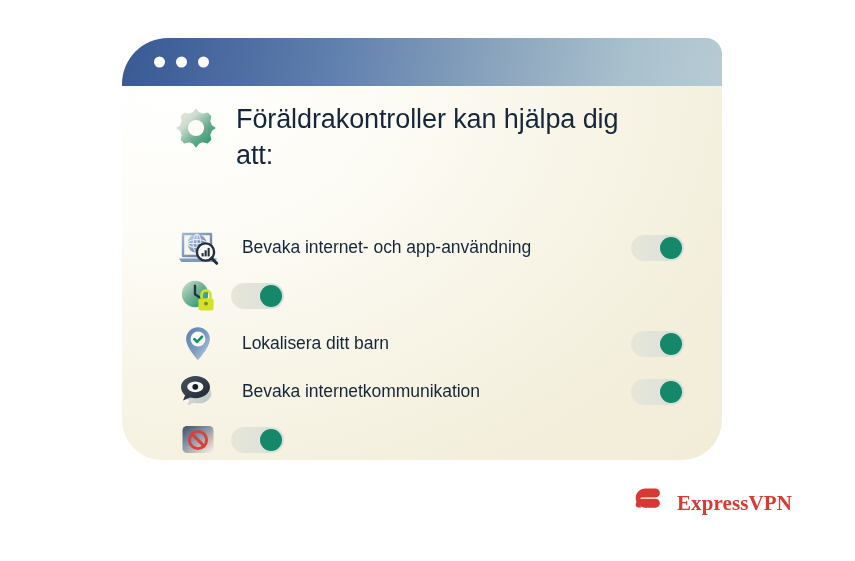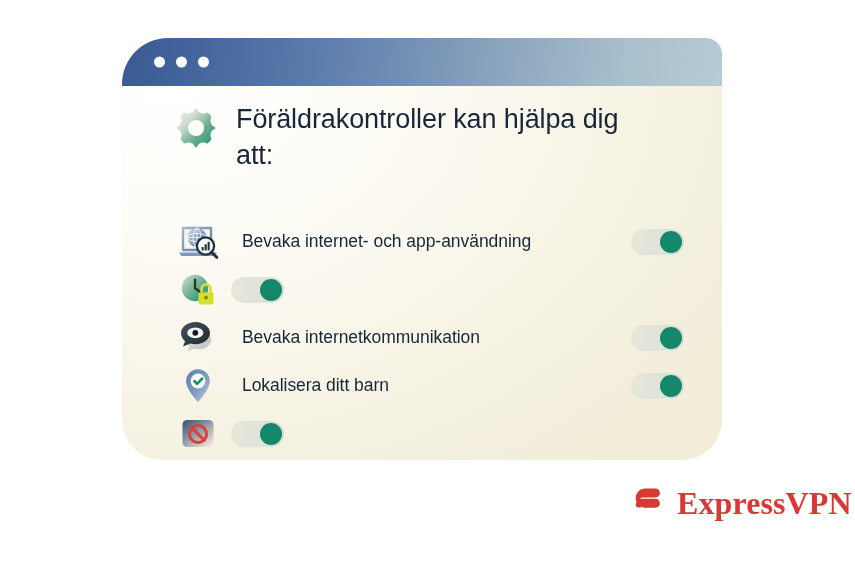--- a/index.html
+++ b/index.html
@@ -92,21 +92,21 @@
     font-weight: 400;
     color: #16273a;
     letter-spacing: -0.1px;
     max-width: 400px;
   }
 
   
   #feature-list {
     position: absolute;
     left: 52px;
-    top: 132px;
+    top: 138px;
     width: 510px;
   }
   .feature-row {
     position: relative;
     display: flex;
     align-items: center;
     min-height: 48px;
   }
   .feature-icon {
     flex: 0 0 48px;
@@ -154,21 +154,21 @@
   #footer-logo {
     position: absolute;
     left: 628px;
     top: 482px;
     display: flex;
     align-items: center;
     gap: 11px;
   }
   #logo-wordmark {
     font-family: "Liberation Serif", serif;
-    font-size: 32px;
+    font-size: 21px;
     font-weight: 700;
     color: #d83933;
     letter-spacing: 0.1px;
     white-space: nowrap;
   }
 </style>
 </head>
 <body>
 
 <div id="card">
@@ -262,59 +262,59 @@
           <div class="switch">
             <span class="knob"></span>
           </div>
         </div>
       </div>
 
       <div class="feature-row">
         <div class="feature-icon">
           <svg viewBox="0 0 44 40" width="44" height="40" aria-hidden="true">
             <defs>
+              <linearGradient id="pinGrad" x1="0" y1="0" x2="1" y2="1">
+                <stop offset="0%" stop-color="#5b7fb0"></stop>
+                <stop offset="55%" stop-color="#7e9cc2"></stop>
+                <stop offset="100%" stop-color="#c9d6e2"></stop>
+              </linearGradient>
+            </defs>
+            <path d="M22 3.2c-6.6 0-11.9 5.3-11.9 11.9 0 8.7 11.9 21.1 11.9 21.1s11.9-12.4 11.9-21.1c0-6.6-5.3-11.9-11.9-11.9z" fill="url(#pinGrad)"></path>
+            <circle cx="22" cy="15" r="7.4" fill="#fbfaf4"></circle>
+            <path d="M18.4 15.1l2.7 2.8 5-5.3" stroke="#109167" stroke-width="2.6" fill="none" stroke-linecap="round" stroke-linejoin="round"></path>
+          </svg>
+        </div>
+        <div class="feature-label">Lokalisera ditt barn</div>
+        <div class="feature-toggle">
+          <div class="switch">
+            <span class="knob"></span>
+          </div>
+        </div>
+      </div>
+
+      <div class="feature-row">
+        <div class="feature-icon">
+          <svg viewBox="0 0 44 40" width="44" height="40" aria-hidden="true">
+            <defs>
               <linearGradient id="bub2Grad" x1="0" y1="0" x2="1" y2="1">
                 <stop offset="0%" stop-color="#e6e7dd"></stop>
                 <stop offset="100%" stop-color="#b9c1c2"></stop>
               </linearGradient>
               <linearGradient id="bub1Grad" x1="0" y1="0" x2="1" y2="1">
                 <stop offset="0%" stop-color="#46525d"></stop>
                 <stop offset="100%" stop-color="#1d2730"></stop>
               </linearGradient>
             </defs>
             <path d="M22.5 11.5c7.1 0 12.9 4.4 12.9 9.9 0 5.5-5.8 9.9-12.9 9.9-1.6 0-3.2-.2-4.6-.6l-6.5 2.6 1.9-4.7c-2.3-1.8-3.7-4.4-3.7-7.2 0-5.5 5.8-9.9 12.9-9.9z" fill="url(#bub2Grad)"></path>
             <path d="M19.5 4c8 0 14.5 5 14.5 11.1 0 6.2-6.5 11.1-14.5 11.1-1.8 0-3.6-.2-5.2-.7l-7.3 3 2.1-5.3C6.5 21.2 5 18.3 5 15.1 5 9 11.5 4 19.5 4z" fill="url(#bub1Grad)"></path>
             <ellipse cx="19.3" cy="14.8" rx="8.1" ry="5.4" fill="#f6f5ee"></ellipse>
             <circle cx="19.3" cy="14.8" r="2.9" fill="#131b24"></circle>
           </svg>
         </div>
         <div class="feature-label">Bevaka internetkommunikation</div>
-        <div class="feature-toggle">
-          <div class="switch">
-            <span class="knob"></span>
-          </div>
-        </div>
-      </div>
-
-      <div class="feature-row">
-        <div class="feature-icon">
-          <svg viewBox="0 0 44 40" width="44" height="40" aria-hidden="true">
-            <defs>
-              <linearGradient id="pinGrad" x1="0" y1="0" x2="1" y2="1">
-                <stop offset="0%" stop-color="#5b7fb0"></stop>
-                <stop offset="55%" stop-color="#7e9cc2"></stop>
-                <stop offset="100%" stop-color="#c9d6e2"></stop>
-              </linearGradient>
-            </defs>
-            <path d="M22 3.2c-6.6 0-11.9 5.3-11.9 11.9 0 8.7 11.9 21.1 11.9 21.1s11.9-12.4 11.9-21.1c0-6.6-5.3-11.9-11.9-11.9z" fill="url(#pinGrad)"></path>
-            <circle cx="22" cy="15" r="7.4" fill="#fbfaf4"></circle>
-            <path d="M18.4 15.1l2.7 2.8 5-5.3" stroke="#109167" stroke-width="2.6" fill="none" stroke-linecap="round" stroke-linejoin="round"></path>
-          </svg>
-        </div>
-        <div class="feature-label">Lokalisera ditt barn</div>
         <div class="feature-toggle">
           <div class="switch">
             <span class="knob"></span>
           </div>
         </div>
       </div>
 
       <div class="feature-row">
         <div class="feature-icon">
           <svg viewBox="0 0 44 40" width="44" height="40" aria-hidden="true">

